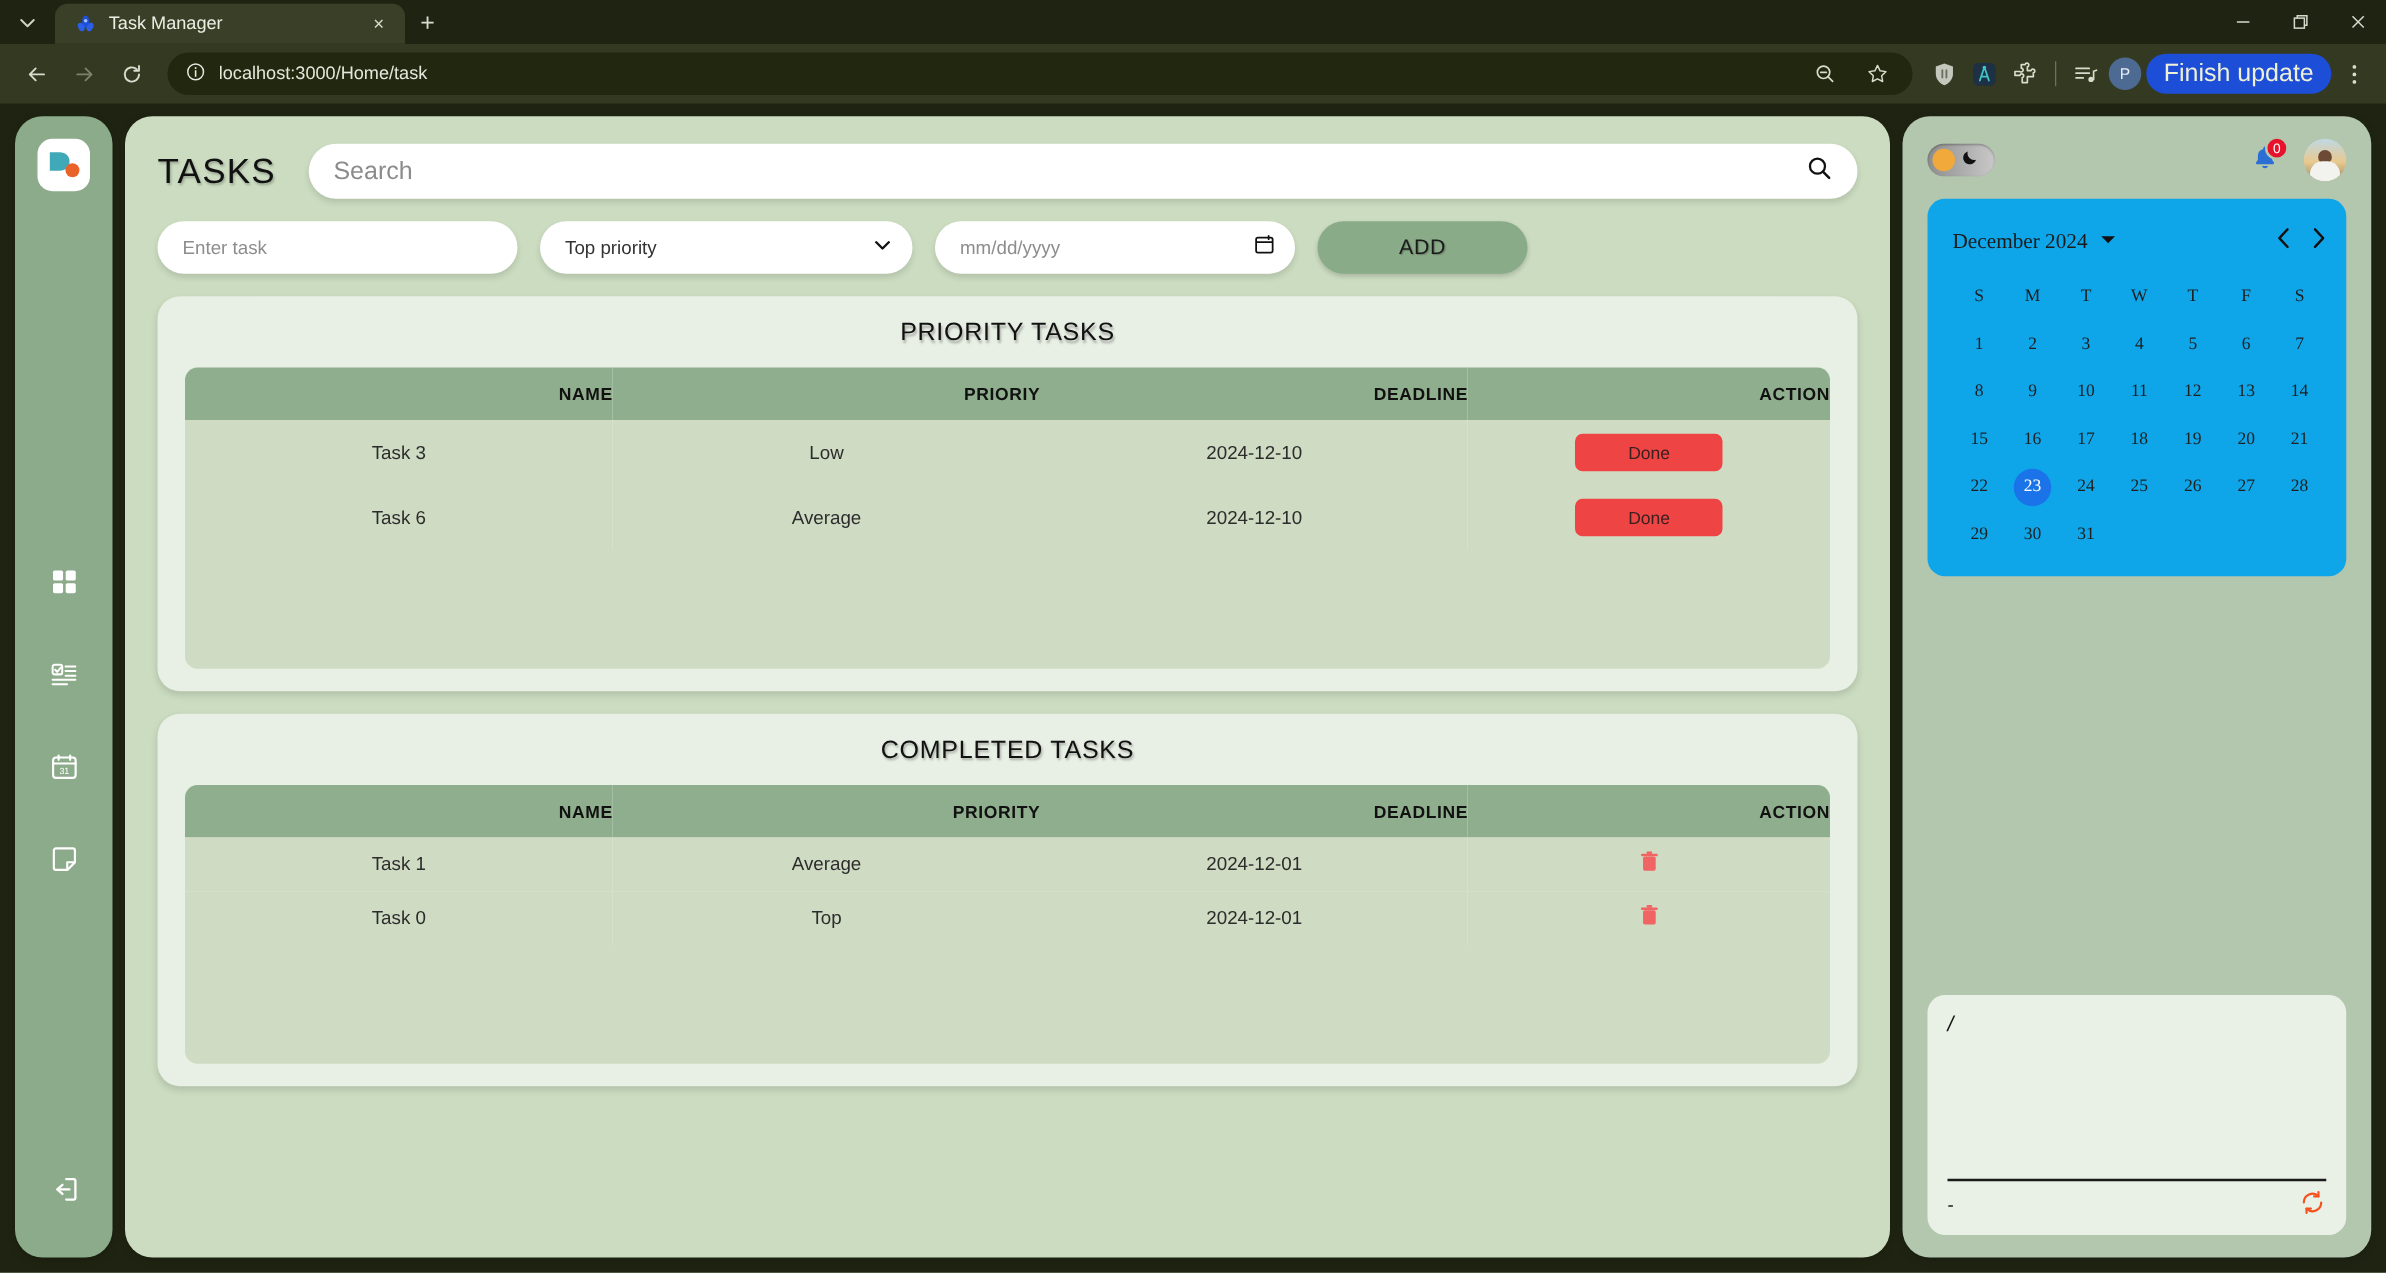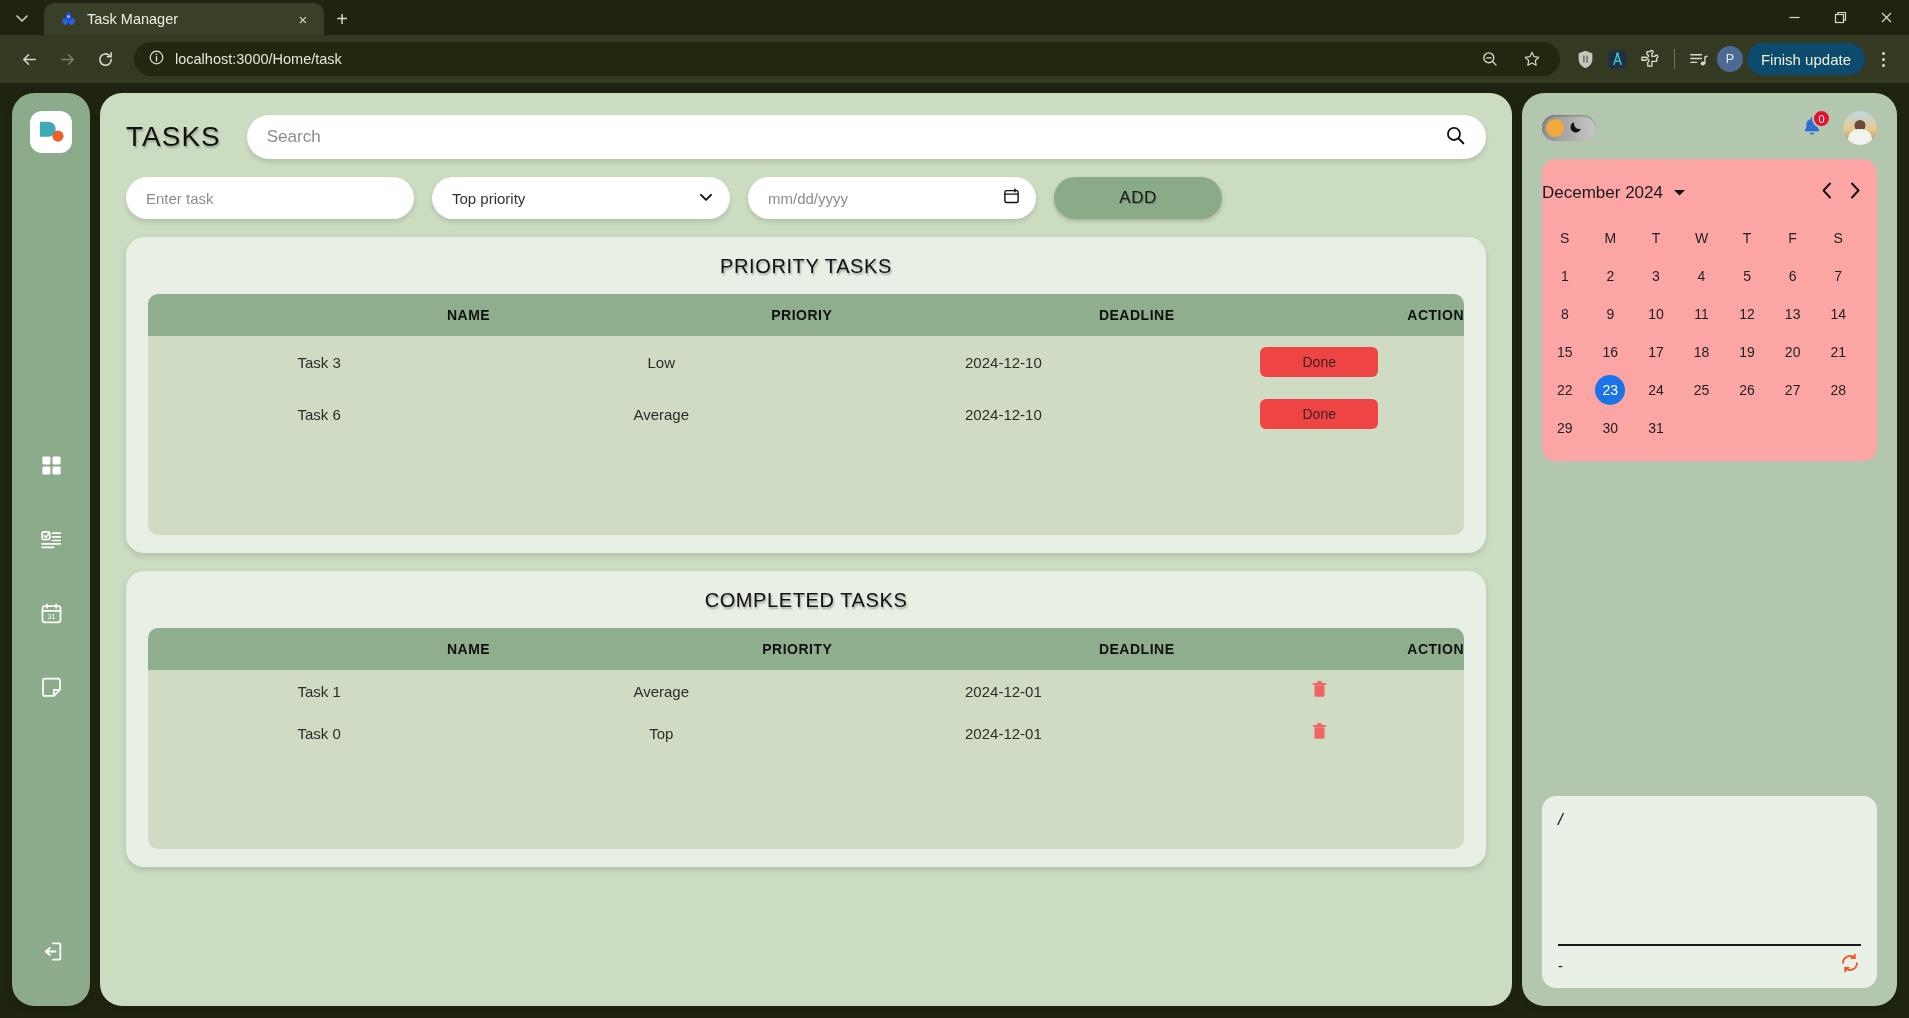--- a/index.html
+++ b/index.html
@@ -33,21 +33,21 @@
   .nav-btn.disabled { color: #7d8268; }
   .omnibox {
     flex: 1; height: 34px; background: #22270f; border-radius: 17px;
     display: flex; align-items: center; padding: 0 8px 0 14px; margin: 0 8px; gap: 10px;
     color: #e5e7dc; font-size: 14.5px;
   }
   .omni-url { flex: 1; white-space: nowrap; overflow: hidden; }
   .omni-right { display: flex; align-items: center; gap: 14px; padding-right: 6px; }
   .tb-icon { width: 28px; height: 28px; display: flex; align-items: center; justify-content: center; color: #d9dccd; }
   .profile-chip { width: 26px; height: 26px; border-radius: 50%; background: #4d6a93; color: #e7ecf5; display: flex; align-items: center; justify-content: center; font-size: 12.5px; }
-  .finish-update { height: 32px; border-radius: 16px; background: #0c4a6e; color: #eef0d8; display: flex; align-items: center; padding: 0 14px; font-size: 15px; }
+  .finish-update { height: 32px; border-radius: 16px; background: #1d4ed8; color: #eef0d8; display: flex; align-items: center; padding: 0 14px; font-size: 20px; }
   .kebab { width: 28px; height: 32px; display: flex; flex-direction: column; align-items: center; justify-content: center; gap: 3px; color: #d9dccd; }
   .kebab i { width: 3px; height: 3px; border-radius: 50%; background: currentColor; display: block; }
 
   
   .viewport { flex: 1; background: #1f2412; display: flex; padding: 10px 12px 12px 12px; gap: 10px; }
 
   
   .sidebar {
     width: 78px; flex: 0 0 78px; background: #8cab8a;
     border-radius: 22px; display: flex; flex-direction: column; align-items: center;
@@ -69,21 +69,21 @@
     box-shadow: 0 2px 6px rgba(0,0,0,.2);
     min-width: 0;
   }
   .center-head { display: flex; align-items: center; gap: 26px; }
   .page-title { font-size: 28px; letter-spacing: 1px; color: #111; text-shadow: 1px 2px 2px rgba(0,0,0,.25); }
   .searchbar {
     flex: 1; height: 44px; background: #fff; border-radius: 22px;
     display: flex; align-items: center; padding: 0 20px; gap: 10px;
     box-shadow: 0 3px 5px rgba(0,0,0,.12);
   }
-  .searchbar input { flex: 1; border: 0; outline: 0; font-size: 17px; background: transparent; font-family: inherit; color: #3b82f6; }
+  .searchbar input { flex: 1; border: 0; outline: 0; font-size: 20px; background: transparent; font-family: inherit; color: #3b82f6; }
   .searchbar input::placeholder { color: #8b8b8b; }
 
   .formrow { display: flex; align-items: center; gap: 18px; }
   .fld {
     height: 42px; background: #fff; border-radius: 21px; border: 0; outline: 0;
     padding: 0 20px; font-size: 15px; font-family: inherit; color: #333;
     box-shadow: 0 3px 5px rgba(0,0,0,.12);
   }
   .fld::placeholder { color: #8d8d8d; }
   .fld-task { flex: 0 0 288px; }
@@ -148,21 +148,21 @@
     font-size: 11px; display: flex; align-items: center; justify-content: center; padding: 0 4px;
   }
   .avatar {
     width: 34px; height: 34px; border-radius: 50%; margin-left: 14px; overflow: hidden;
     background: linear-gradient(#bfd8e4 0%, #e8c98f 55%, #9a8b62 100%);
     position: relative; flex: 0 0 34px;
   }
   .avatar .head { position: absolute; left: 50%; top: 26%; transform: translateX(-50%); width: 11px; height: 11px; border-radius: 50%; background: #6d4a35; }
   .avatar .body { position: absolute; left: 50%; top: 52%; transform: translateX(-50%); width: 24px; height: 18px; border-radius: 10px 10px 0 0; background: #f2f2ee; }
 
-  .calcard { background: #fca5a5; border-radius: 14px; padding: 14px 16px 18px 0; }
+  .calcard { background: #0ea5e9; border-radius: 14px; padding: 14px 16px 18px 20px; font-family: Liberation Serif, serif; }
   .cal-head { display: flex; align-items: center; height: 40px; }
   .cal-month { font-size: 17px; color: #1b1b1b; }
   .cal-dd { margin-left: 10px; font-size: 10px; color: #1b1b1b; }
   .cal-nav { margin-left: auto; display: flex; gap: 16px; color: #1b1b1b; font-size: 17px; }
   .cal-grid { display: grid; grid-template-columns: repeat(7, 1fr); row-gap: 8px; margin-top: 10px; }
   .cal-grid div { height: 30px; display: flex; align-items: center; justify-content: center; font-size: 14px; color: #1f1f1f; }
   .cal-grid .dow { color: #1f1f1f; }
   .cal-day.today { background: #1a73e8; color: #fff; border-radius: 50%; width: 30px; margin: 0 auto; }
 
   .right-spacer { flex: 1; }

